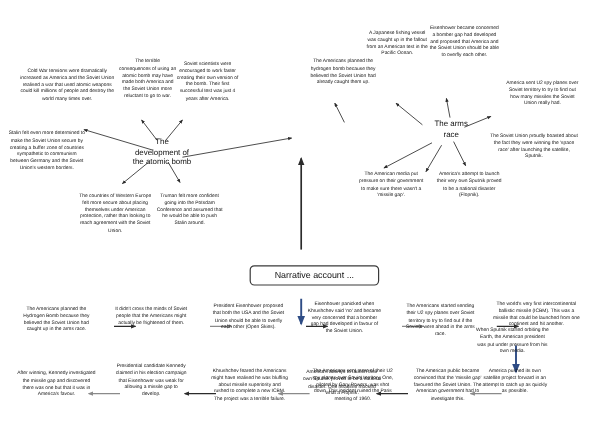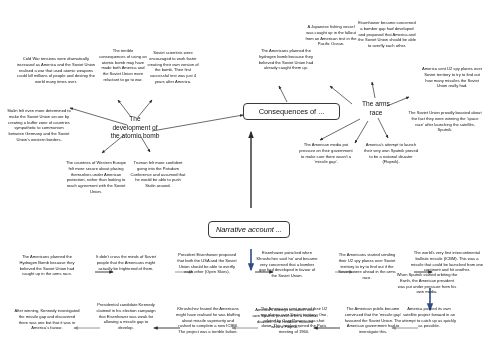--- a/index.html
+++ b/index.html
@@ -145,25 +145,22 @@
   <div class="note" style="left:342px;top:306px;width:62px;">The American public became convinced that the 'missile gap' favoured the Soviet Union. The American government had to investigate this.</div>
 
   <div class="note" style="left:252px;top:307px;width:66px;">America's attempt to launch their own Sputnik proved to be a national disaster. One headline mocked 'what a Flopnik'.</div>
 
   <div class="note" style="left:400px;top:306px;width:58px;">America pushed its own satellite project forward in an attempt to catch up as quickly as possible.</div>
 
   <div class="note" style="left:104px;top:115px;width:62px;font-size:6.6px;line-height:1.3;white-space:pre-line;">The
 development of
 the atomic bomb</div>
 
-  <div class="node rounded" style="left:243px;top:103px;width:97px;height:17px;">
-    <span class="txt node-mid">Consequences of ...</span>
-  </div>
 
   <div class="note" style="left:354px;top:100px;width:44px;font-size:6.6px;line-height:1.3;white-space:pre-line;">The arms
 race</div>
 
 
-  <div class="node rounded" style="left:208px;top:221px;width:82px;height:17px;font-style:italic;">
+  <div class="node rounded" style="left:208px;top:221px;width:108px;height:17px;">
     <span class="txt node-mid">Narrative account ...</span>
   </div>
 
 </div>
 
 </body></html>

